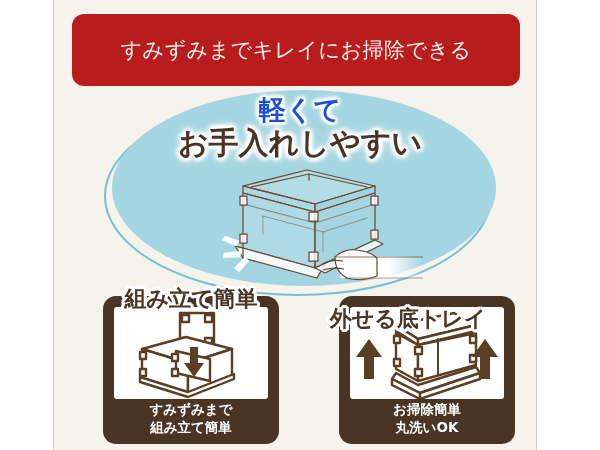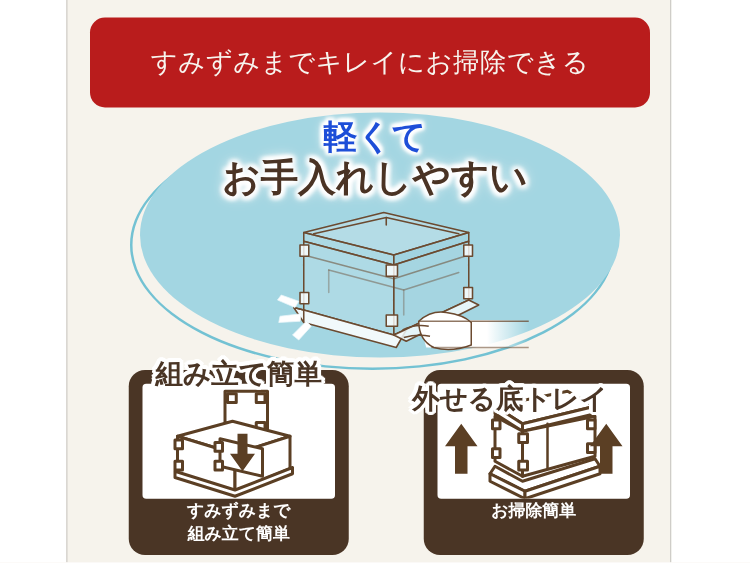--- a/index.html
+++ b/index.html
@@ -248,17 +248,18 @@
           <path d="M42 72 L42 78 L70 92 L70 86 Z"></path>
           <path d="M130 66 L130 72 L70 92 L70 86 Z"></path>
         </g>
 
         <path d="M14 72 L14 50 L6 50 L19 32 L32 50 L24 50 L24 72 Z" fill="#5b3f24"></path>
         <path d="M130 72 L130 50 L122 50 L135 32 L148 50 L140 50 L140 72 Z" fill="#5b3f24"></path>
       </svg>
     </div>
     <div class="panel-caption">
       <div>お掃除簡単</div>
+      <div>丸洗いOK</div>
     </div>
   </div>
   <div class="panel-title title-right">外せる底トレイ</div>
 
 </div>
 
 </body></html>

